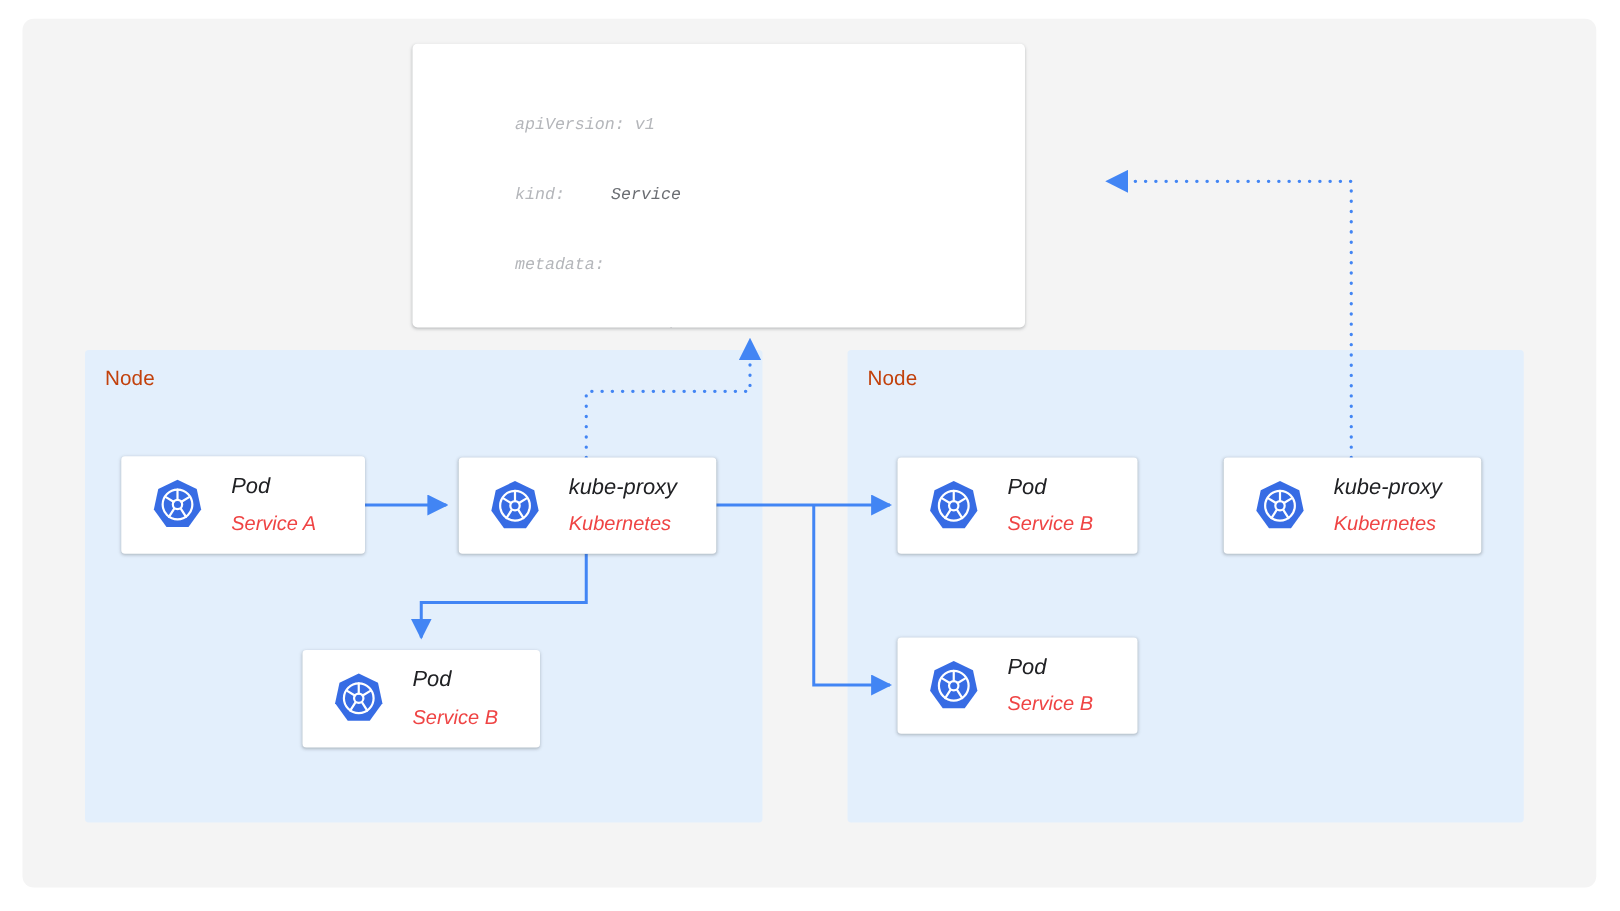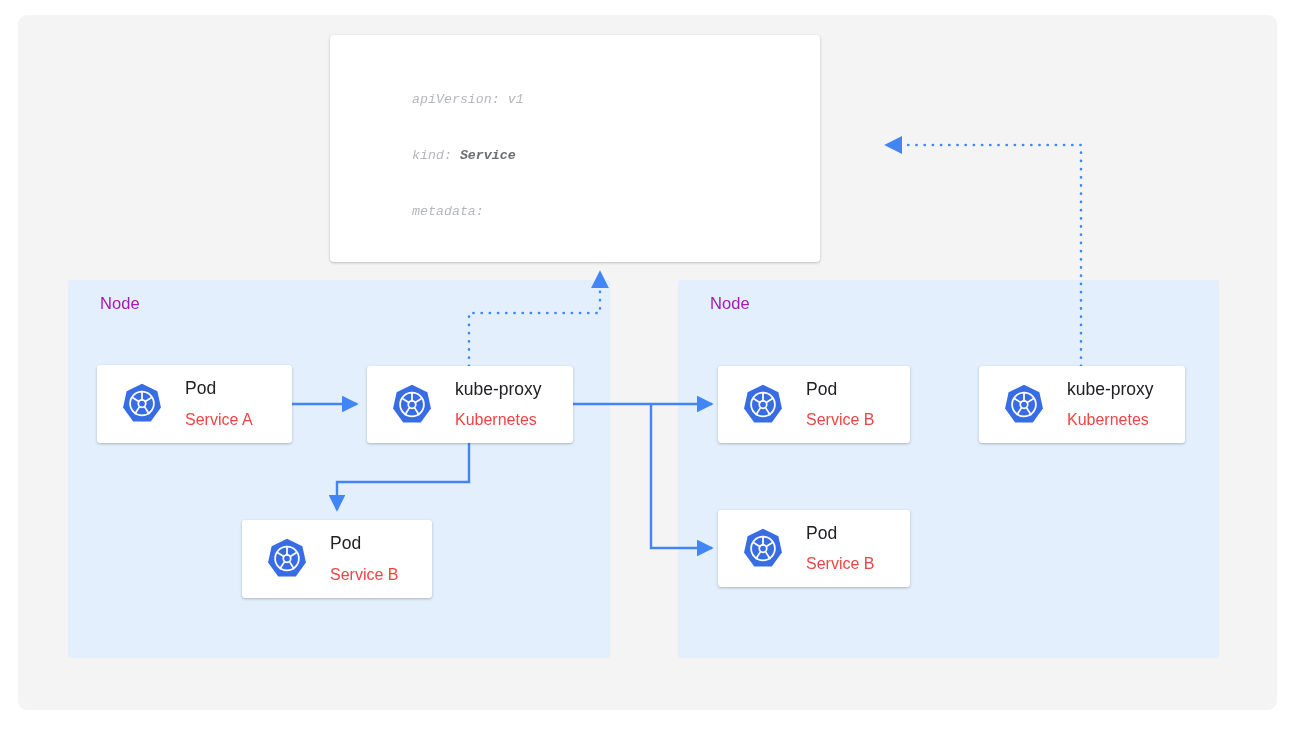--- a/index.html
+++ b/index.html
@@ -31,24 +31,24 @@
   }
 
   
   .node-box {
     position: absolute;
     background: #e3effc;
     border-radius: 3px;
   }
   .node-label {
     position: absolute;
-    left: 32px;
+    left: 16px;
     top: 14px;
     font-size: 16.5px;
-    color: #a21caf;
+    color: #c2410c;
     letter-spacing: .1px;
     white-space: nowrap;
   }
 
   
   .yaml-card {
     position: absolute;
     left: 330px;
     top: 35px;
     width: 490px;
@@ -63,31 +63,32 @@
     left: 82px;
     top: 19px;
     font-family: "Liberation Mono", "DejaVu Sans Mono", monospace;
     font-size: 13.3px;
     line-height: 18.6px;
     font-style: italic;
     color: #b4b6ba;
     white-space: pre;
   }
   .yaml-line { display: block; white-space: pre; }
-  .yaml-line .b { color: #6b6e73; font-weight: bold; }
+  .yaml-line .b { color: #6b6e73; font-weight: normal; margin-left: 29px; }
 
   
   .card {
     position: absolute;
     background: #ffffff;
     border-radius: 3px;
     box-shadow: 0 1px 3px rgba(60,64,67,.24), 0 1px 2px rgba(60,64,67,.10);
     display: flex;
     align-items: center;
     box-sizing: border-box;
+    font-style: italic;
   }
   .card .k8s-icon {
     flex: 0 0 auto;
     margin-left: 23px;
     width: 44px;
     height: 44px;
     display: block;
   }
   .card .card-text {
     margin-left: 21px;

